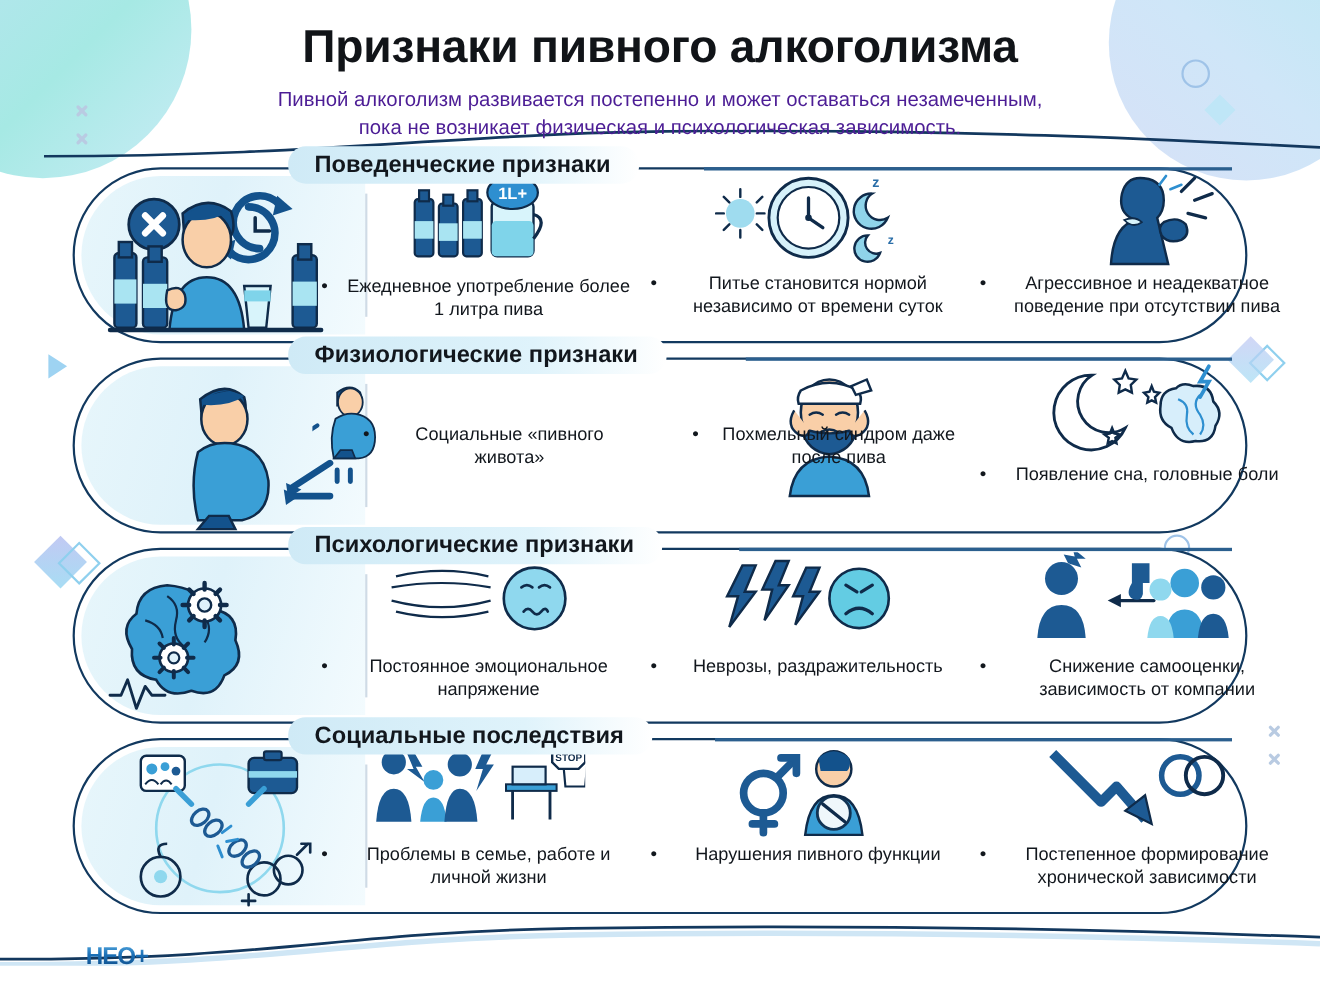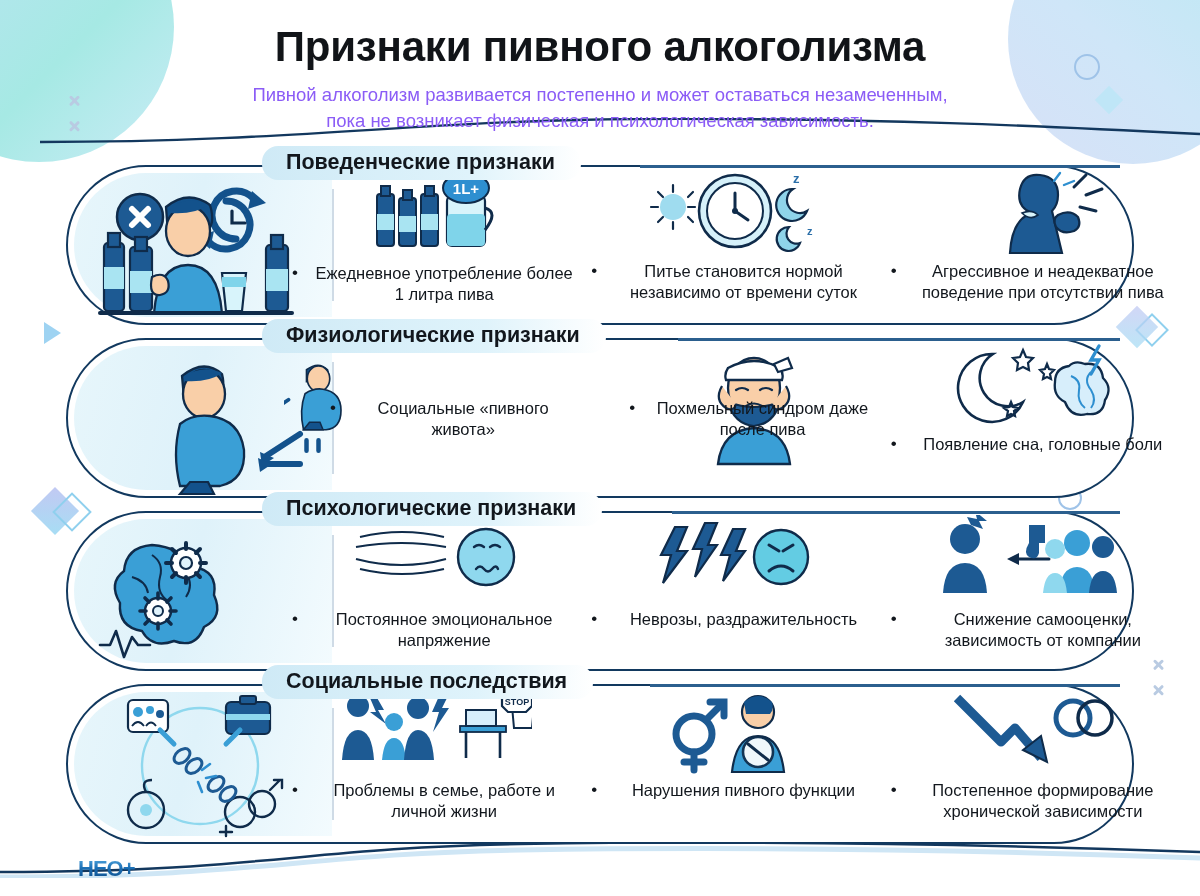--- a/index.html
+++ b/index.html
@@ -42,32 +42,32 @@
   }
   .diamond.outline { background: transparent; border: 2px solid #8fd0ee; }
   .diamond.grad { background: linear-gradient(135deg,#c2c9f3,#a7ddf4); }
   .tri {
     position: absolute; width: 0; height: 0;
     border-top: 11px solid transparent; border-bottom: 11px solid transparent;
     border-left: 17px solid #9ed3f2;
   }
 
   
-  .header { position: relative; text-align: center; padding-top: 23px; z-index: 3; }
+  .header { position: relative; text-align: center; padding-top: 18px; z-index: 3; }
   .title {
     font-size: 42px; font-weight: 700; color: #111418;
     letter-spacing: -0.2px; line-height: 1.12; margin: 0;
   }
   .subtitle {
     margin: 12px auto 0; max-width: 850px;
-    font-size: 18.5px; line-height: 1.38; color: #8b5cf6; font-weight: 400;
+    font-size: 18.5px; line-height: 1.38; color: #4c1d95; font-weight: 400;
   }
 
   
-  .sections { position: relative; z-index: 3; margin-top: 24px; }
+  .sections { position: relative; z-index: 3; margin-top: 16px; }
   .section { position: relative; height: 168px; margin: 0 0 5px 0; }
 
   .card {
     position: absolute; left: 66px; right: 66px; top: 8px; bottom: 0;
     border: 2.2px solid #12395f; border-radius: 84px;
     background: #ffffff;
   }
   .card-inner {
     position: absolute; left: 6px; top: 6px; bottom: 6px; width: 258px;
     border-radius: 78px 0 0 78px;

